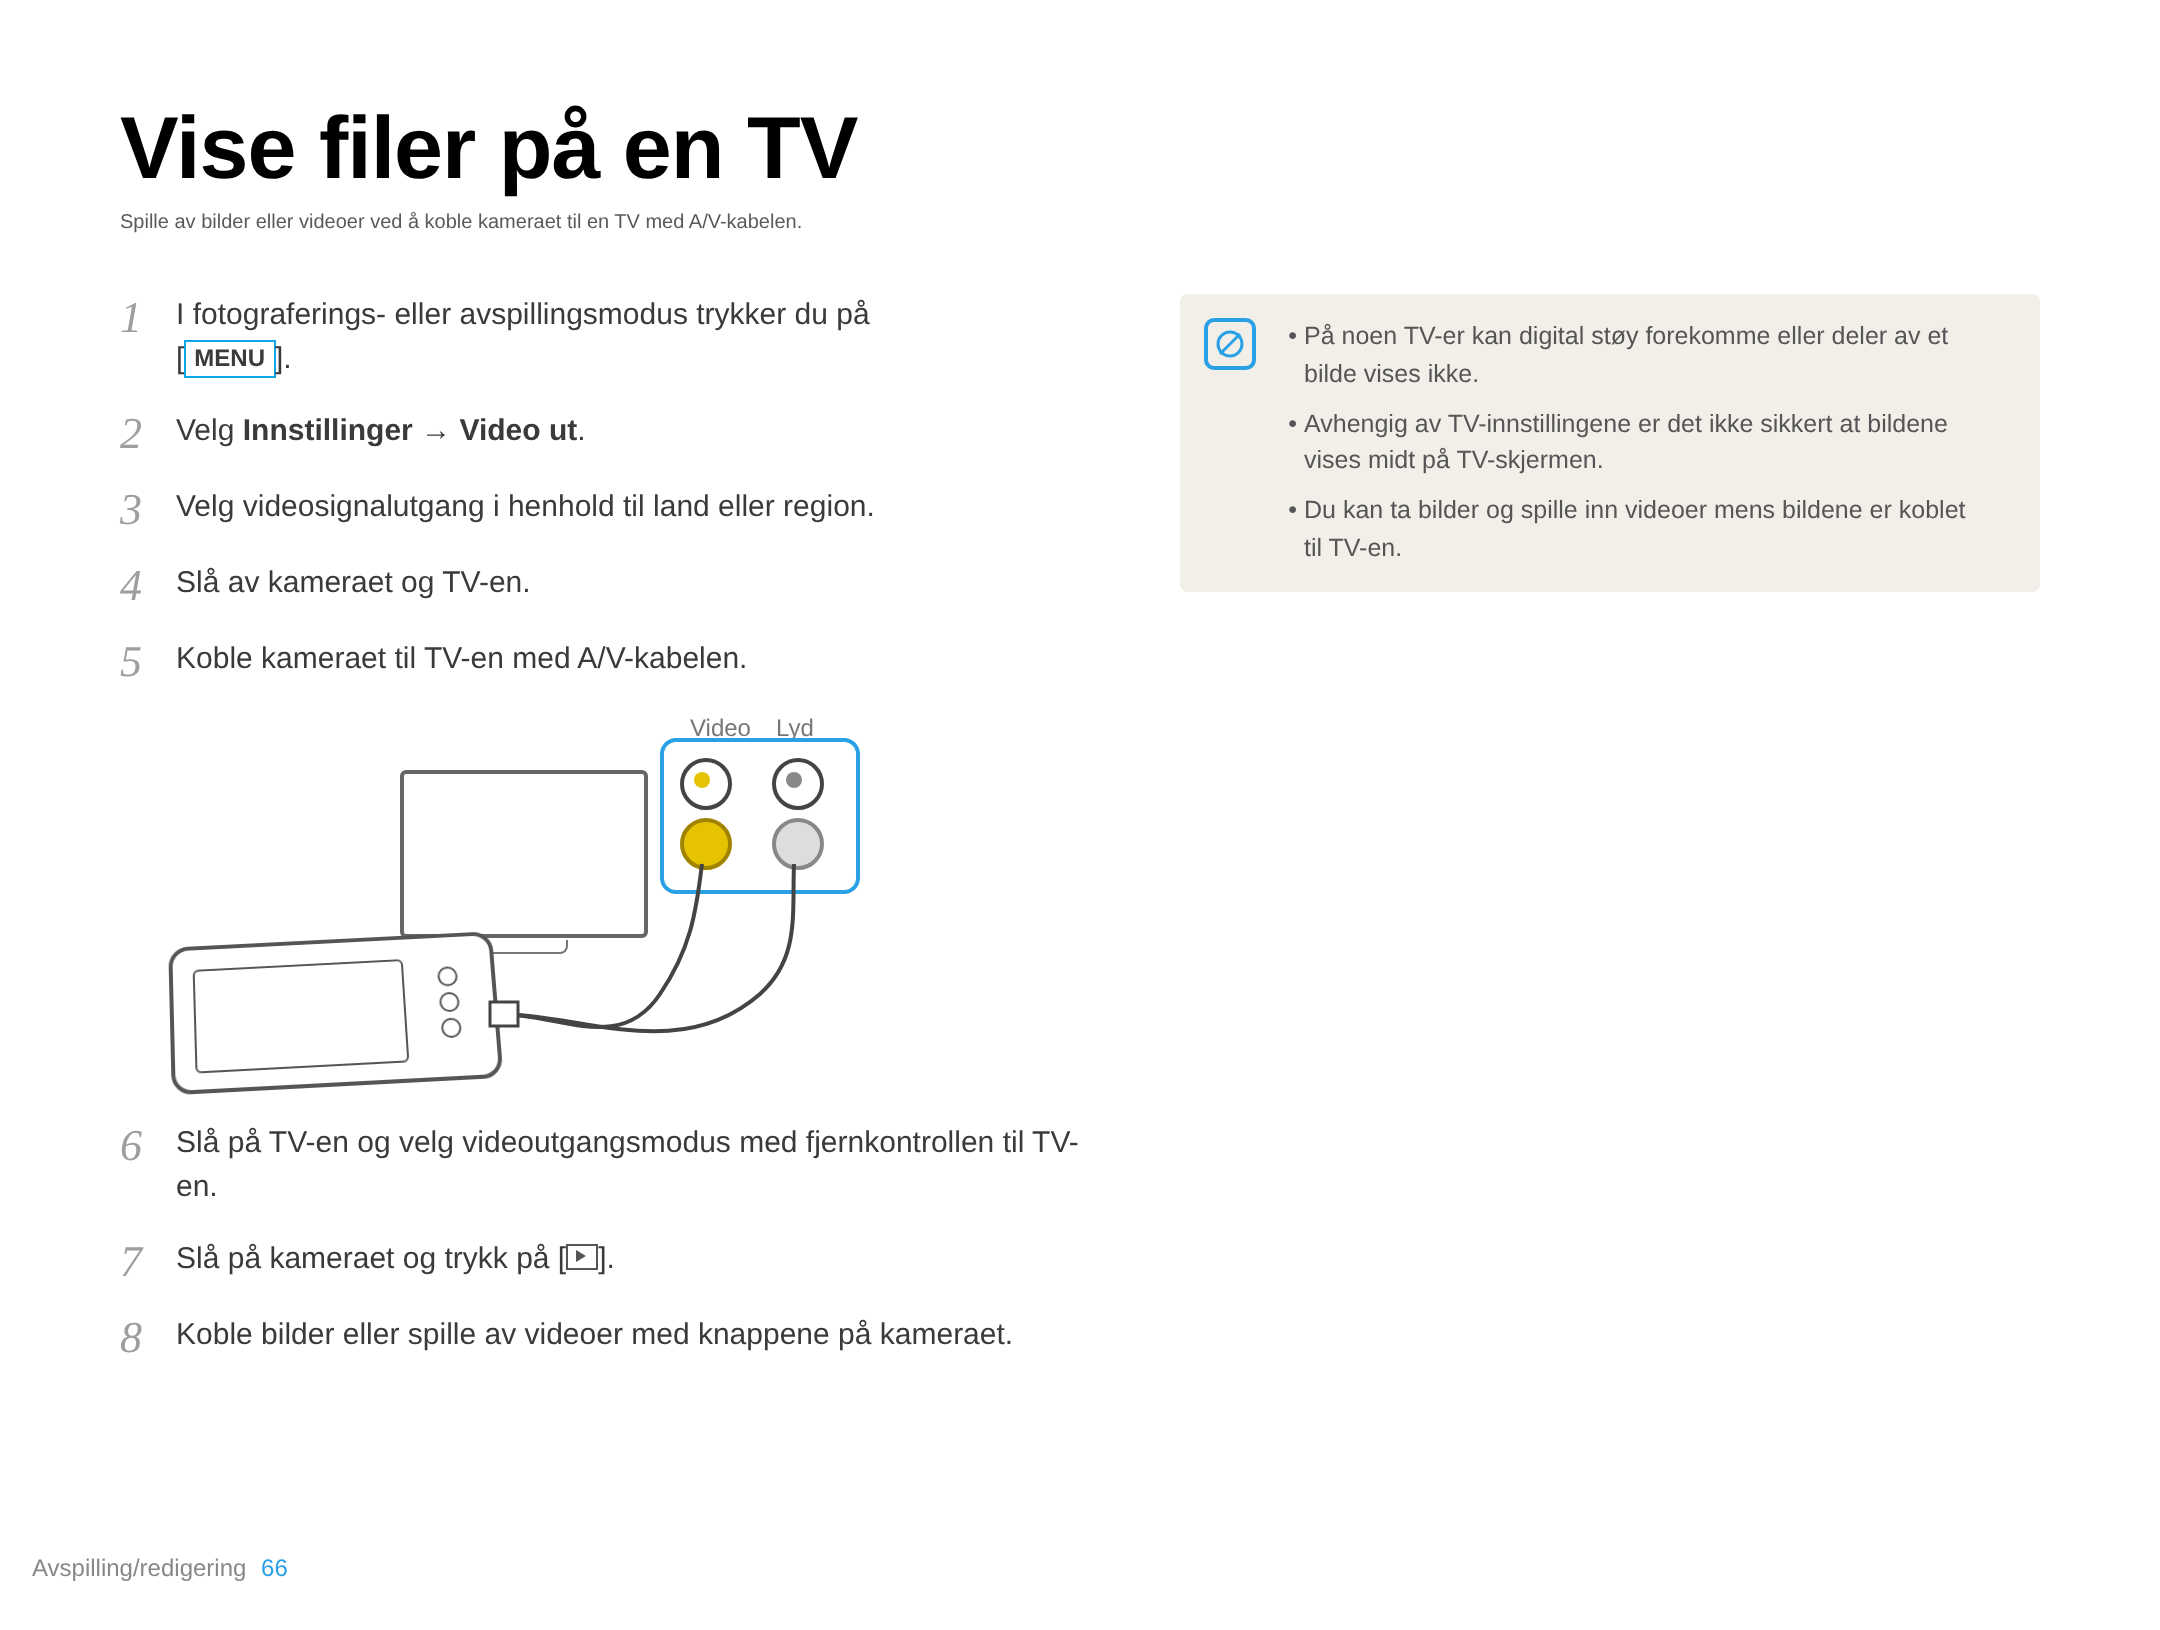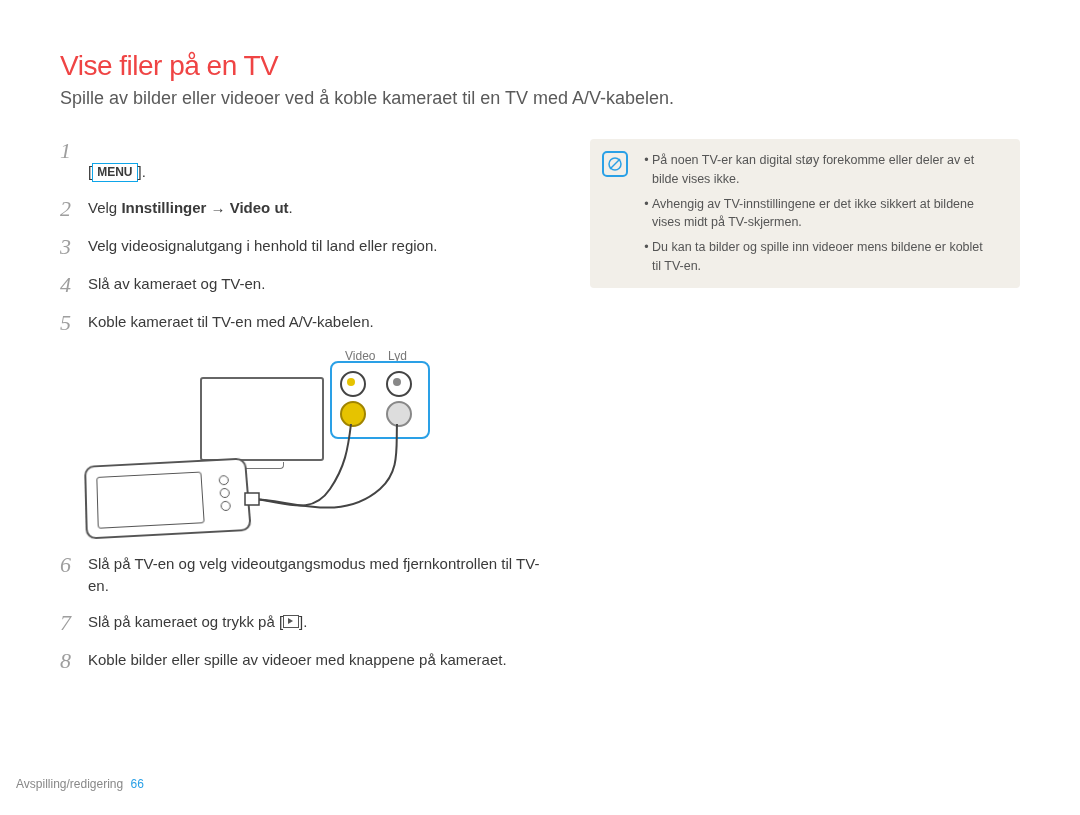--- a/index.html
+++ b/index.html
@@ -14,28 +14,28 @@
     overflow: hidden;
   }
   .page {
     position: relative;
     width: 1080px;
     height: 815px;
     box-sizing: border-box;
     padding: 50px 60px 30px 60px;
   }
   h1.title {
-    font-size: 28px;
-    font-weight: 400;
-    color: #ef4444;
+    font-size: 44px;
+    font-weight: 700;
+    color: #000000;
     margin: 0 0 6px 0;
     letter-spacing: -0.5px;
   }
   .subtitle {
-    font-size: 18px;
+    font-size: 10px;
     color: #5a5a5a;
     margin: 0 0 30px 0;
   }
   .columns {
     display: flex;
     gap: 40px;
   }
   .left-col {
     width: 490px;
   }
@@ -246,21 +246,21 @@
   <h1 class="title">Vise filer på en TV</h1>
   <p class="subtitle">Spille av bilder eller videoer ved å koble kameraet til en TV med A/V-kabelen.</p>
 
   <div class="columns">
 
     <div class="left-col">
 
       <div class="step">
         <div class="num">1</div>
         <div class="body">
-          <br>
+          <span>I fotograferings- eller avspillingsmodus trykker du på</span><br>
           <span>[</span><span class="menu-chip">MENU</span><span>].</span>
         </div>
       </div>
 
       <div class="step">
         <div class="num">2</div>
         <div class="body">
           <span>Velg </span><span class="bold">Innstillinger → Video ut</span><span>.</span>
         </div>
       </div>

